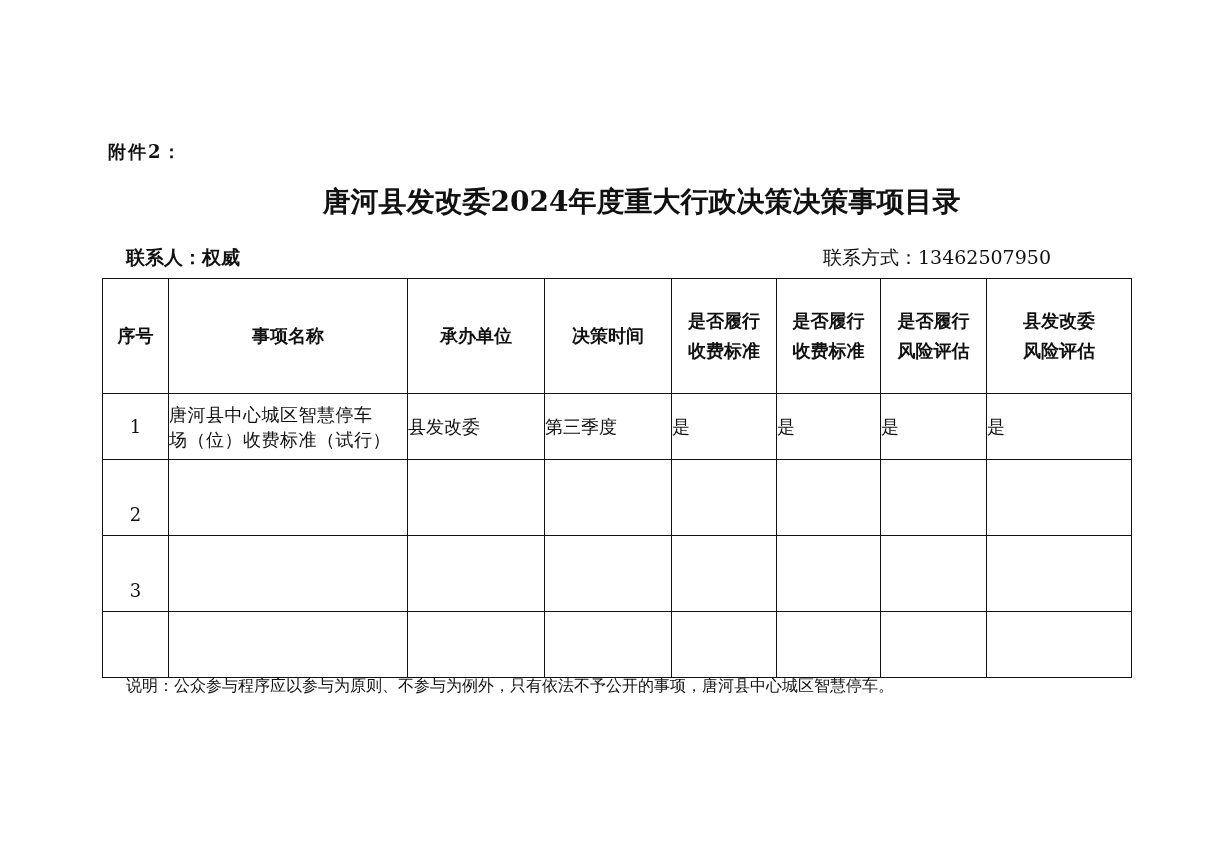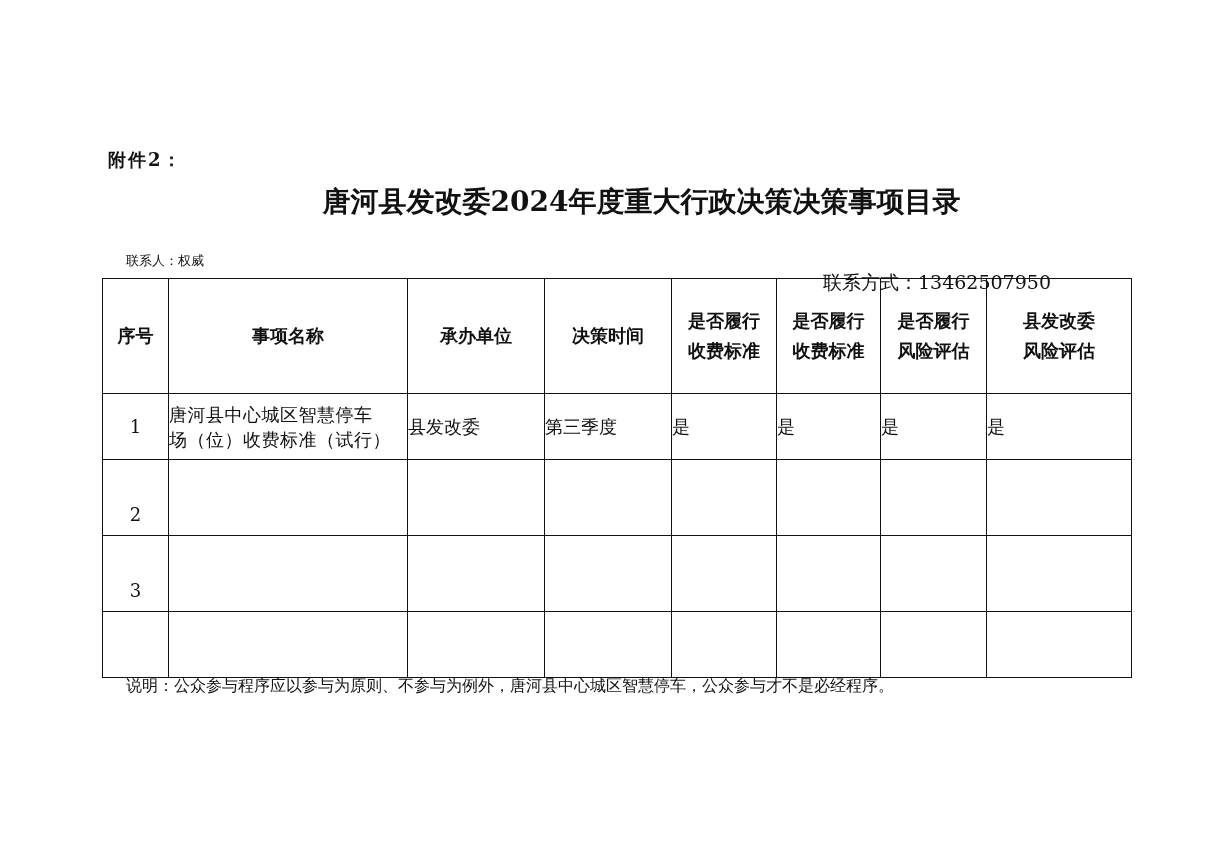--- a/index.html
+++ b/index.html
@@ -2,31 +2,31 @@
 <html><head>
 <meta charset="utf-8">
 <style>
   html, body { margin: 0; padding: 0; background: #ffffff; }
   body {
     width: 1223px; height: 864px; position: relative; overflow: hidden;
     font-family: "DejaVu Serif", "Liberation Serif", serif; color: #111;
   }
   .attachment {
     position: absolute; left: 108px; top: 140px;
-    font-size: 18px; font-weight: bold; letter-spacing: 2px; margin-top: 8px;
+    font-size: 18px; font-weight: bold; letter-spacing: 2px;
   }
   .title {
     position: absolute; left: 0; width: 1283px; top: 183px;
     text-align: center; font-size: 28px; font-weight: bold;
   }
   .contact-person {
-    position: absolute; left: 126px; top: 252px; font-size: 13px;
+    position: absolute; left: 126px; top: 245px; font-size: 19px; font-weight: bold;
   }
   .contact-phone {
-    position: absolute; left: 823px; top: 245px; font-size: 19px; margin-top: 25px;
+    position: absolute; left: 823px; top: 245px; font-size: 19px;
   }
   table.grid {
     position: absolute; left: 102px; top: 278px;
     border-collapse: collapse; table-layout: fixed;
     width: 1029px;
     border: 1.5px solid #111;
   }
   table.grid td, table.grid th {
     border: 1px solid #111; padding: 0; font-size: 18px;
     overflow: hidden;
@@ -112,13 +112,13 @@
       <td class="left"></td>
       <td class="left"></td>
       <td class="left"></td>
       <td class="left"></td>
       <td class="left"></td>
       <td class="left"></td>
     </tr>
   </tbody>
 </table>
 
-<div class="note">说明：公众参与程序应以参与为原则、不参与为例外，唐河县中心城区智慧停车，公众参与才不是必经程序。</div>
+<div class="note">说明：公众参与程序应以参与为原则、不参与为例外，只有依法不予公开的事项，唐河县中心城区智慧停车。</div>
 
 </body></html>

